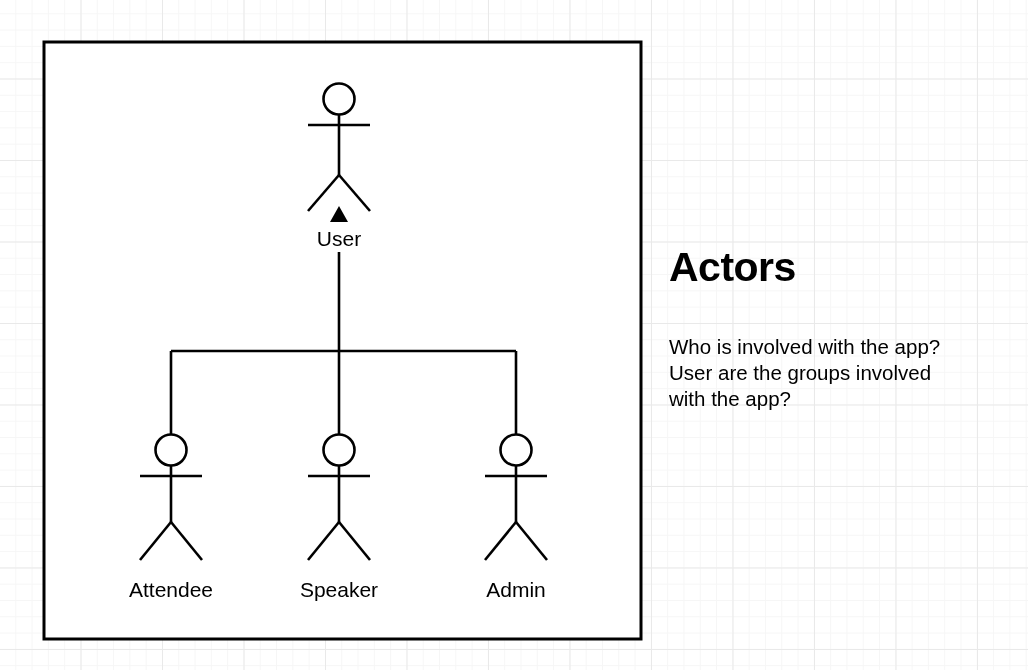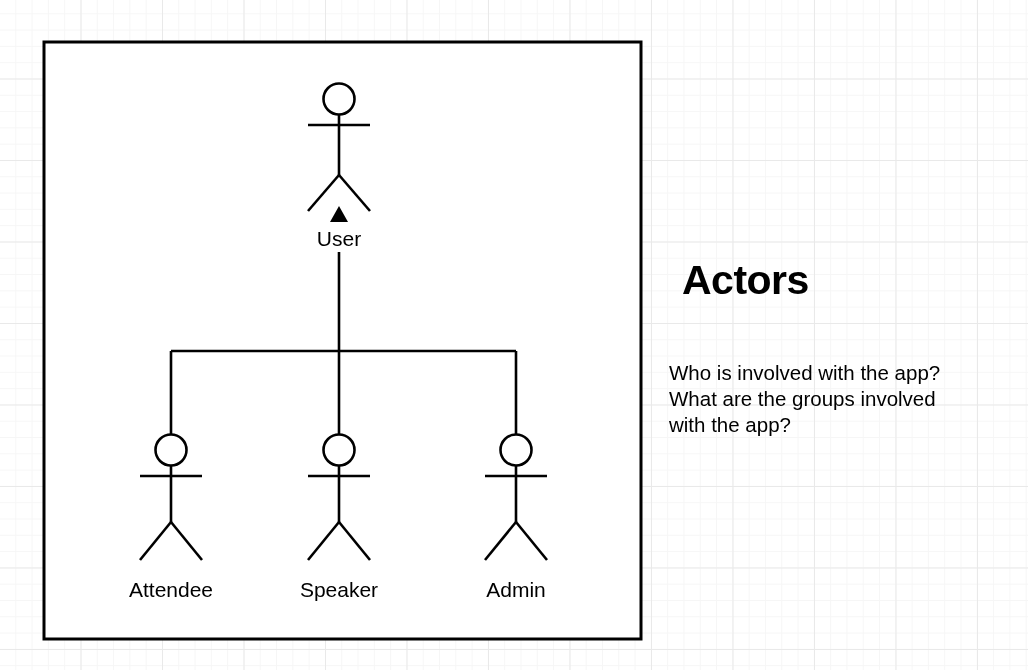--- a/index.html
+++ b/index.html
@@ -53,21 +53,21 @@
   }
 
   
   #notes-panel {
     position: absolute;
     left: 669px;
     top: 243px;
     width: 340px;
   }
   #notes-heading {
-    margin: 13px;
+    margin: 0;
     font-family: "Liberation Sans", sans-serif;
     font-size: 41px;
     font-weight: bold;
     line-height: 48px;
     color: #000000;
     letter-spacing: -0.5px;
   }
   #notes-body {
     margin: 0;
     padding-top: 43px;
@@ -132,15 +132,15 @@
         <line x1="516" y1="522" x2="485" y2="560" stroke="#000000" stroke-width="2.6" stroke-linecap="butt"></line>
         <line x1="516" y1="522" x2="547" y2="560" stroke="#000000" stroke-width="2.6" stroke-linecap="butt"></line>
       </g>
       <text class="actor-label" x="516" y="597">Admin</text>
     </g>
 </svg>
 
 <div id="notes-panel">
   <h1 id="notes-heading">Actors</h1>
   <p id="notes-body">Who is involved with the app?
-What are the groups involved
+User are the groups involved
 with the app?</p>
 </div>
 
 </body></html>

